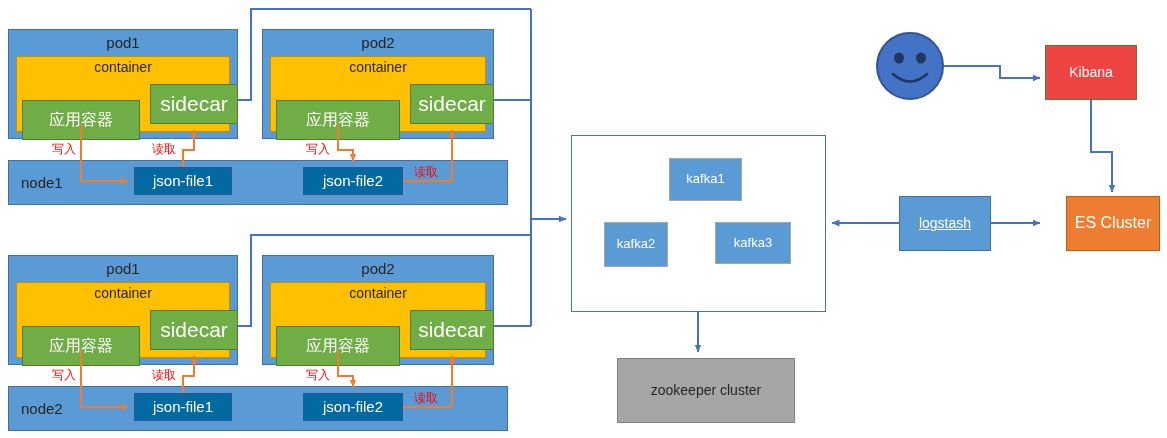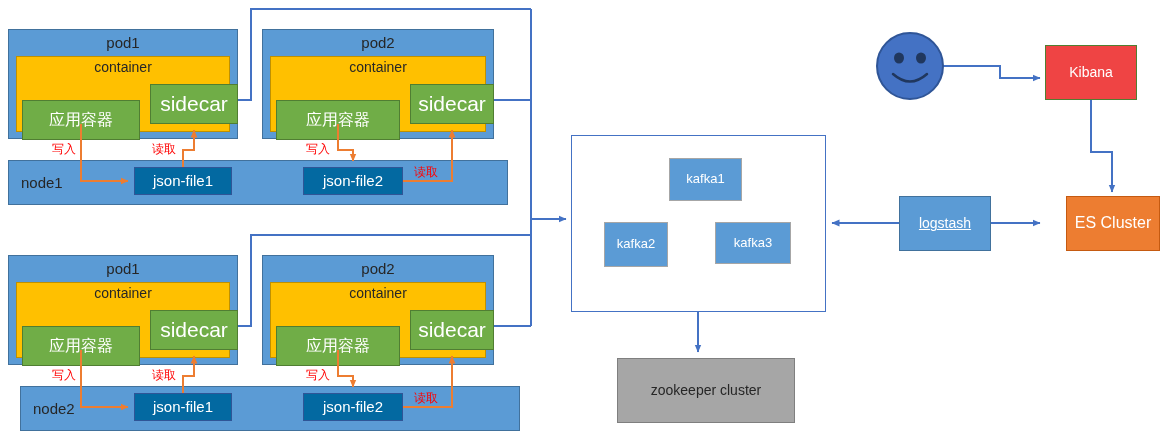--- a/index.html
+++ b/index.html
@@ -227,21 +227,21 @@
   <div class="box container-box" style="left:270px; top:282px; width:216px; height:76px;">
     <span>container</span>
   </div>
   <div class="box green cjk" style="left:276px; top:310px; width:124px; height:40px;">
     <span>应用容器</span>
   </div>
   <div class="box green" style="left:410px; top:310px; width:84px; height:40px;">
     <span>sidecar</span>
   </div>
 
-  <div class="box node" style="left:20px; top:386px; width:500px; height:45px;">
+  <div class="box node" style="left:8px; top:386px; width:500px; height:45px;">
     <span>node2</span>
   </div>
   <div class="box jsonfile" style="left:134px; top:393px; width:98px; height:28px;">
     <span>json-file1</span>
   </div>
   <div class="box jsonfile" style="left:303px; top:393px; width:100px; height:28px;">
     <span>json-file2</span>
   </div>
 
   <div class="box cluster" style="left:571px; top:135px; width:255px; height:177px;"></div>

